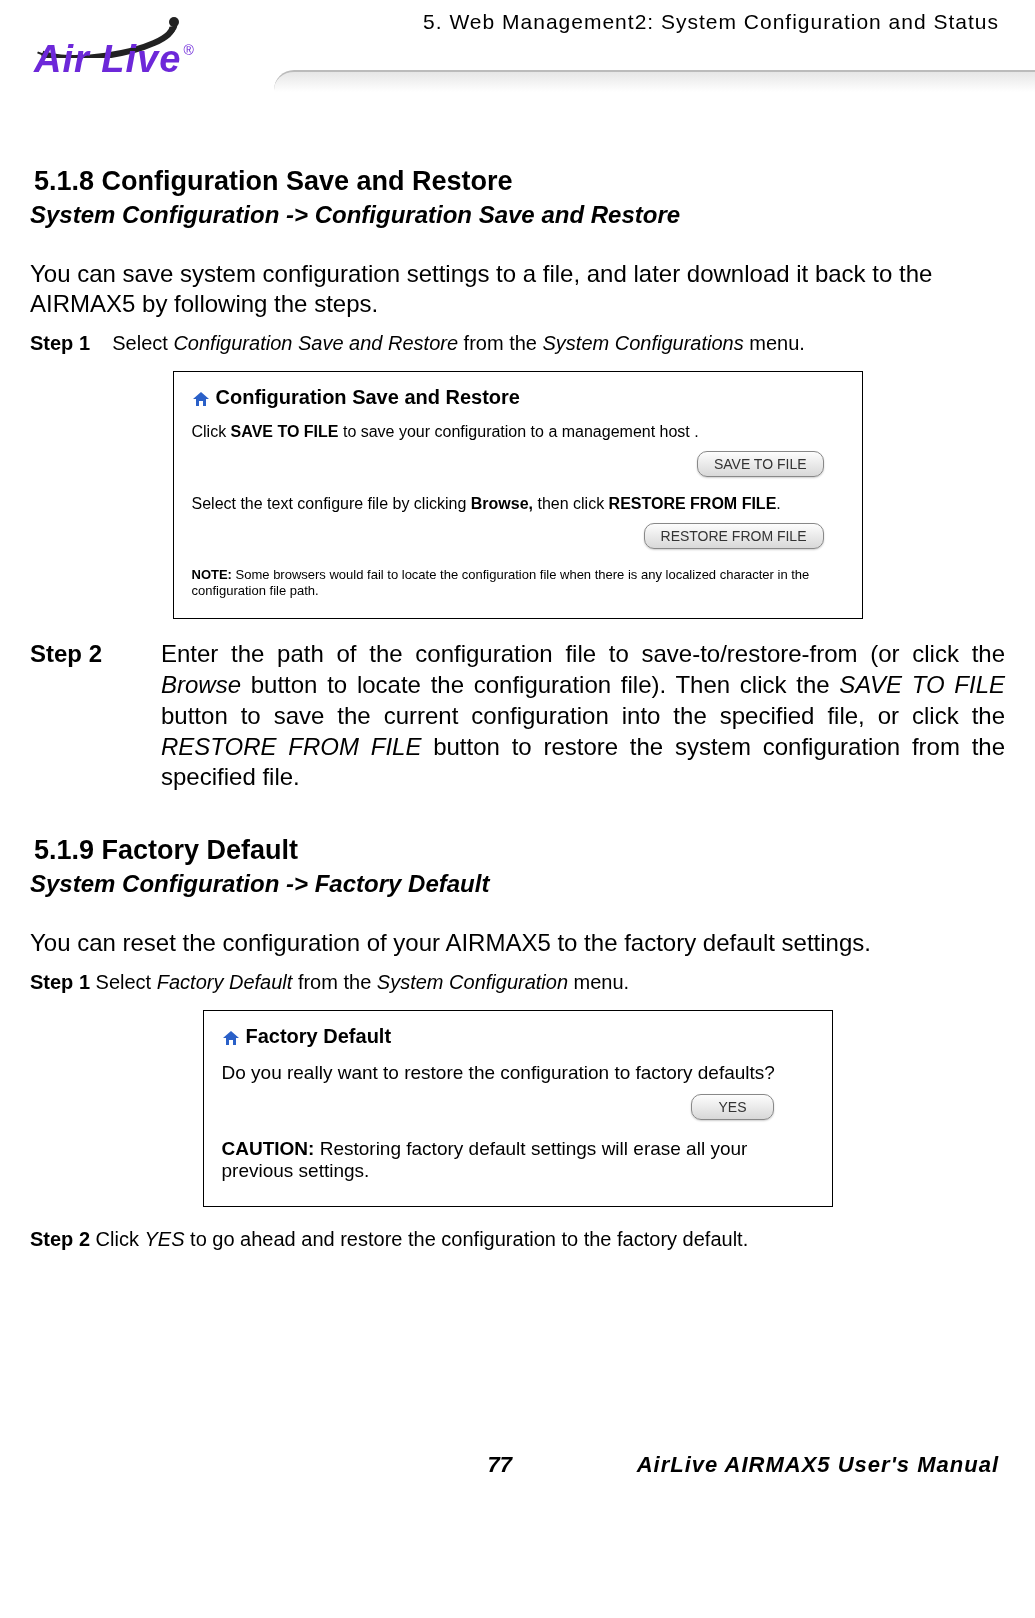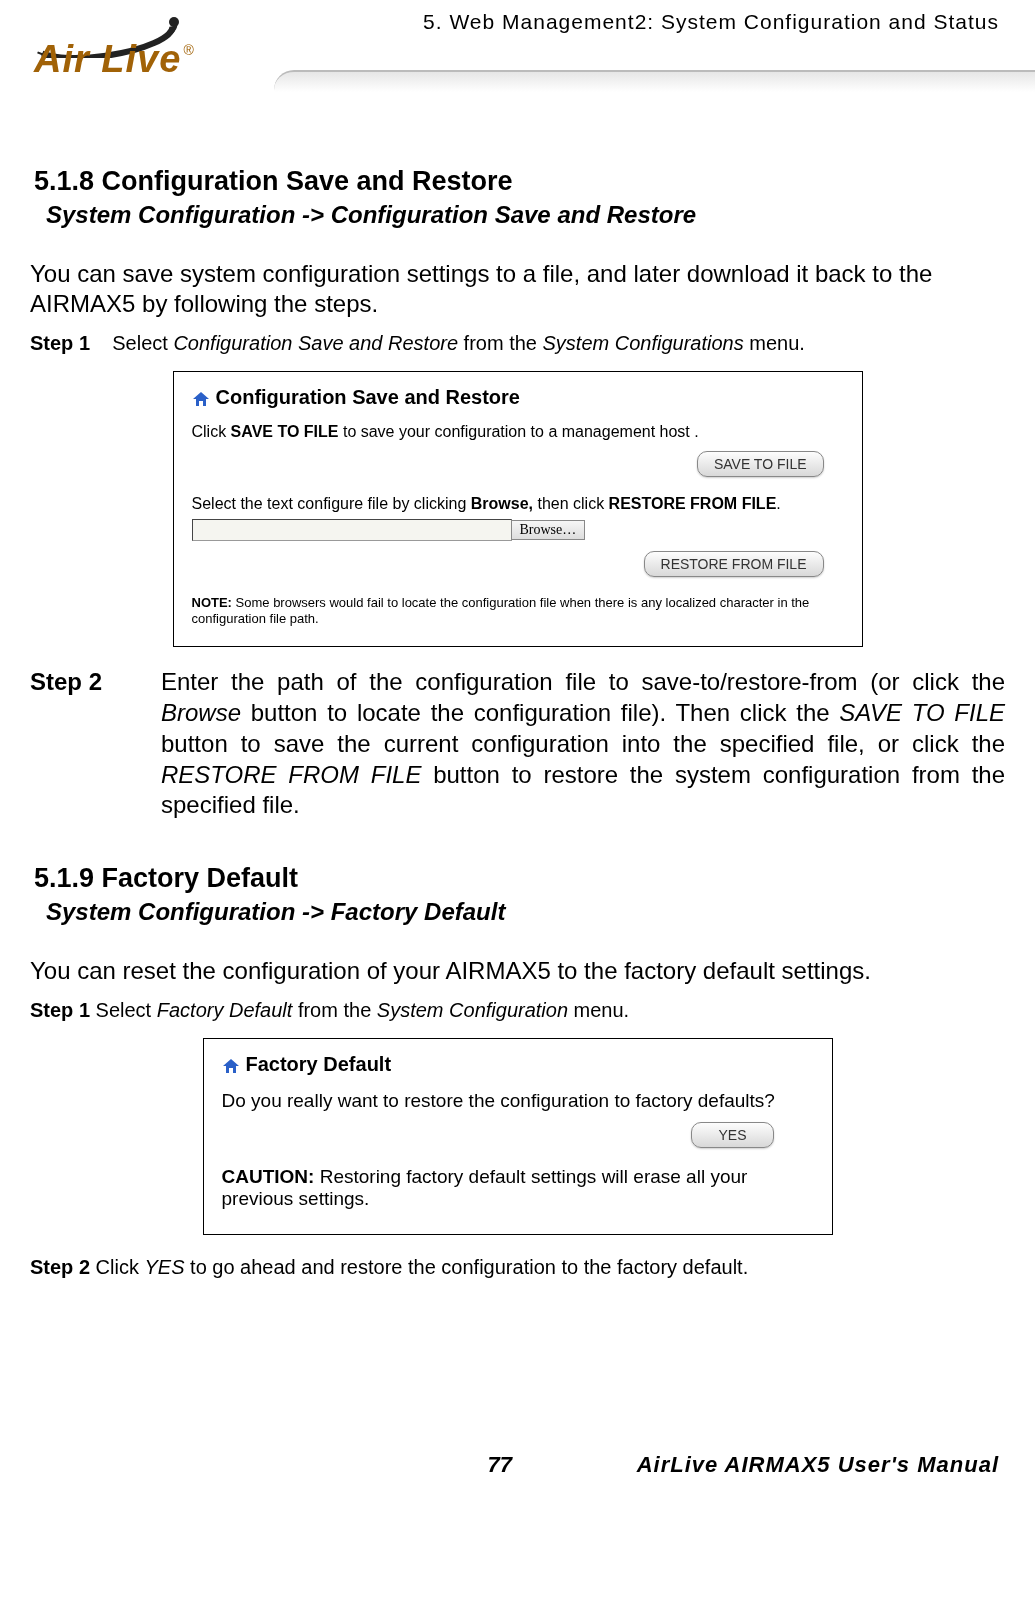--- a/index.html
+++ b/index.html
@@ -36,21 +36,21 @@
     width: 230px;
     height: 50px;
     position: relative;
   }
   .logo-text {
     font-family: "Arial Black", Arial, sans-serif;
     font-weight: 900;
     font-style: italic;
     font-size: 38px;
     letter-spacing: 1px;
-    color: #a16207;
+    color: #6d28d9;
     position: absolute;
     top: 30px;
     left: 6px;
   }
   .logo-text .reg {
     font-size: 14px;
     vertical-align: top;
     font-style: normal;
     font-weight: normal;
     position: relative;
@@ -76,21 +76,21 @@
   }
   h2.section {
     font-size: 27px;
     font-weight: bold;
     margin: 16px 0 4px 4px;
   }
   .breadcrumb {
     font-size: 24px;
     font-weight: bold;
     font-style: italic;
-    margin: 4px 0 30px 16px;
+    margin: 4px 0 30px 0;
   }
   p.body {
     font-size: 24px;
     line-height: 1.25;
     margin: 8px 0;
   }
   .step-row {
     font-size: 20px;
     line-height: 1.28;
     margin: 12px 0;
@@ -233,24 +233,20 @@
       </div>
       <p>
         <span>Click </span><b>SAVE TO FILE</b><span> to save your configuration to a management host .</span>
       </p>
       <div class="btn-wrap-right">
         <span class="btn">SAVE TO FILE</span>
       </div>
       <p>
         <span>Select the text configure file by clicking </span><b>Browse,</b><span> then click </span><b>RESTORE FROM FILE</b><span>.</span>
       </p>
-      <div class="file-row">
-        <div class="file-input"></div>
-        <span class="browse-btn">Browse…</span>
-      </div>
       <div class="btn-wrap-right">
         <span class="btn">RESTORE FROM FILE</span>
       </div>
       <div class="note-block">
         <b>NOTE:</b><span> Some browsers would fail to locate the configuration file when there is any localized character in the configuration file path.</span>
       </div>
     </div>
 
     <div class="step2-block">
       <div class="step-tag">Step 2</div>

